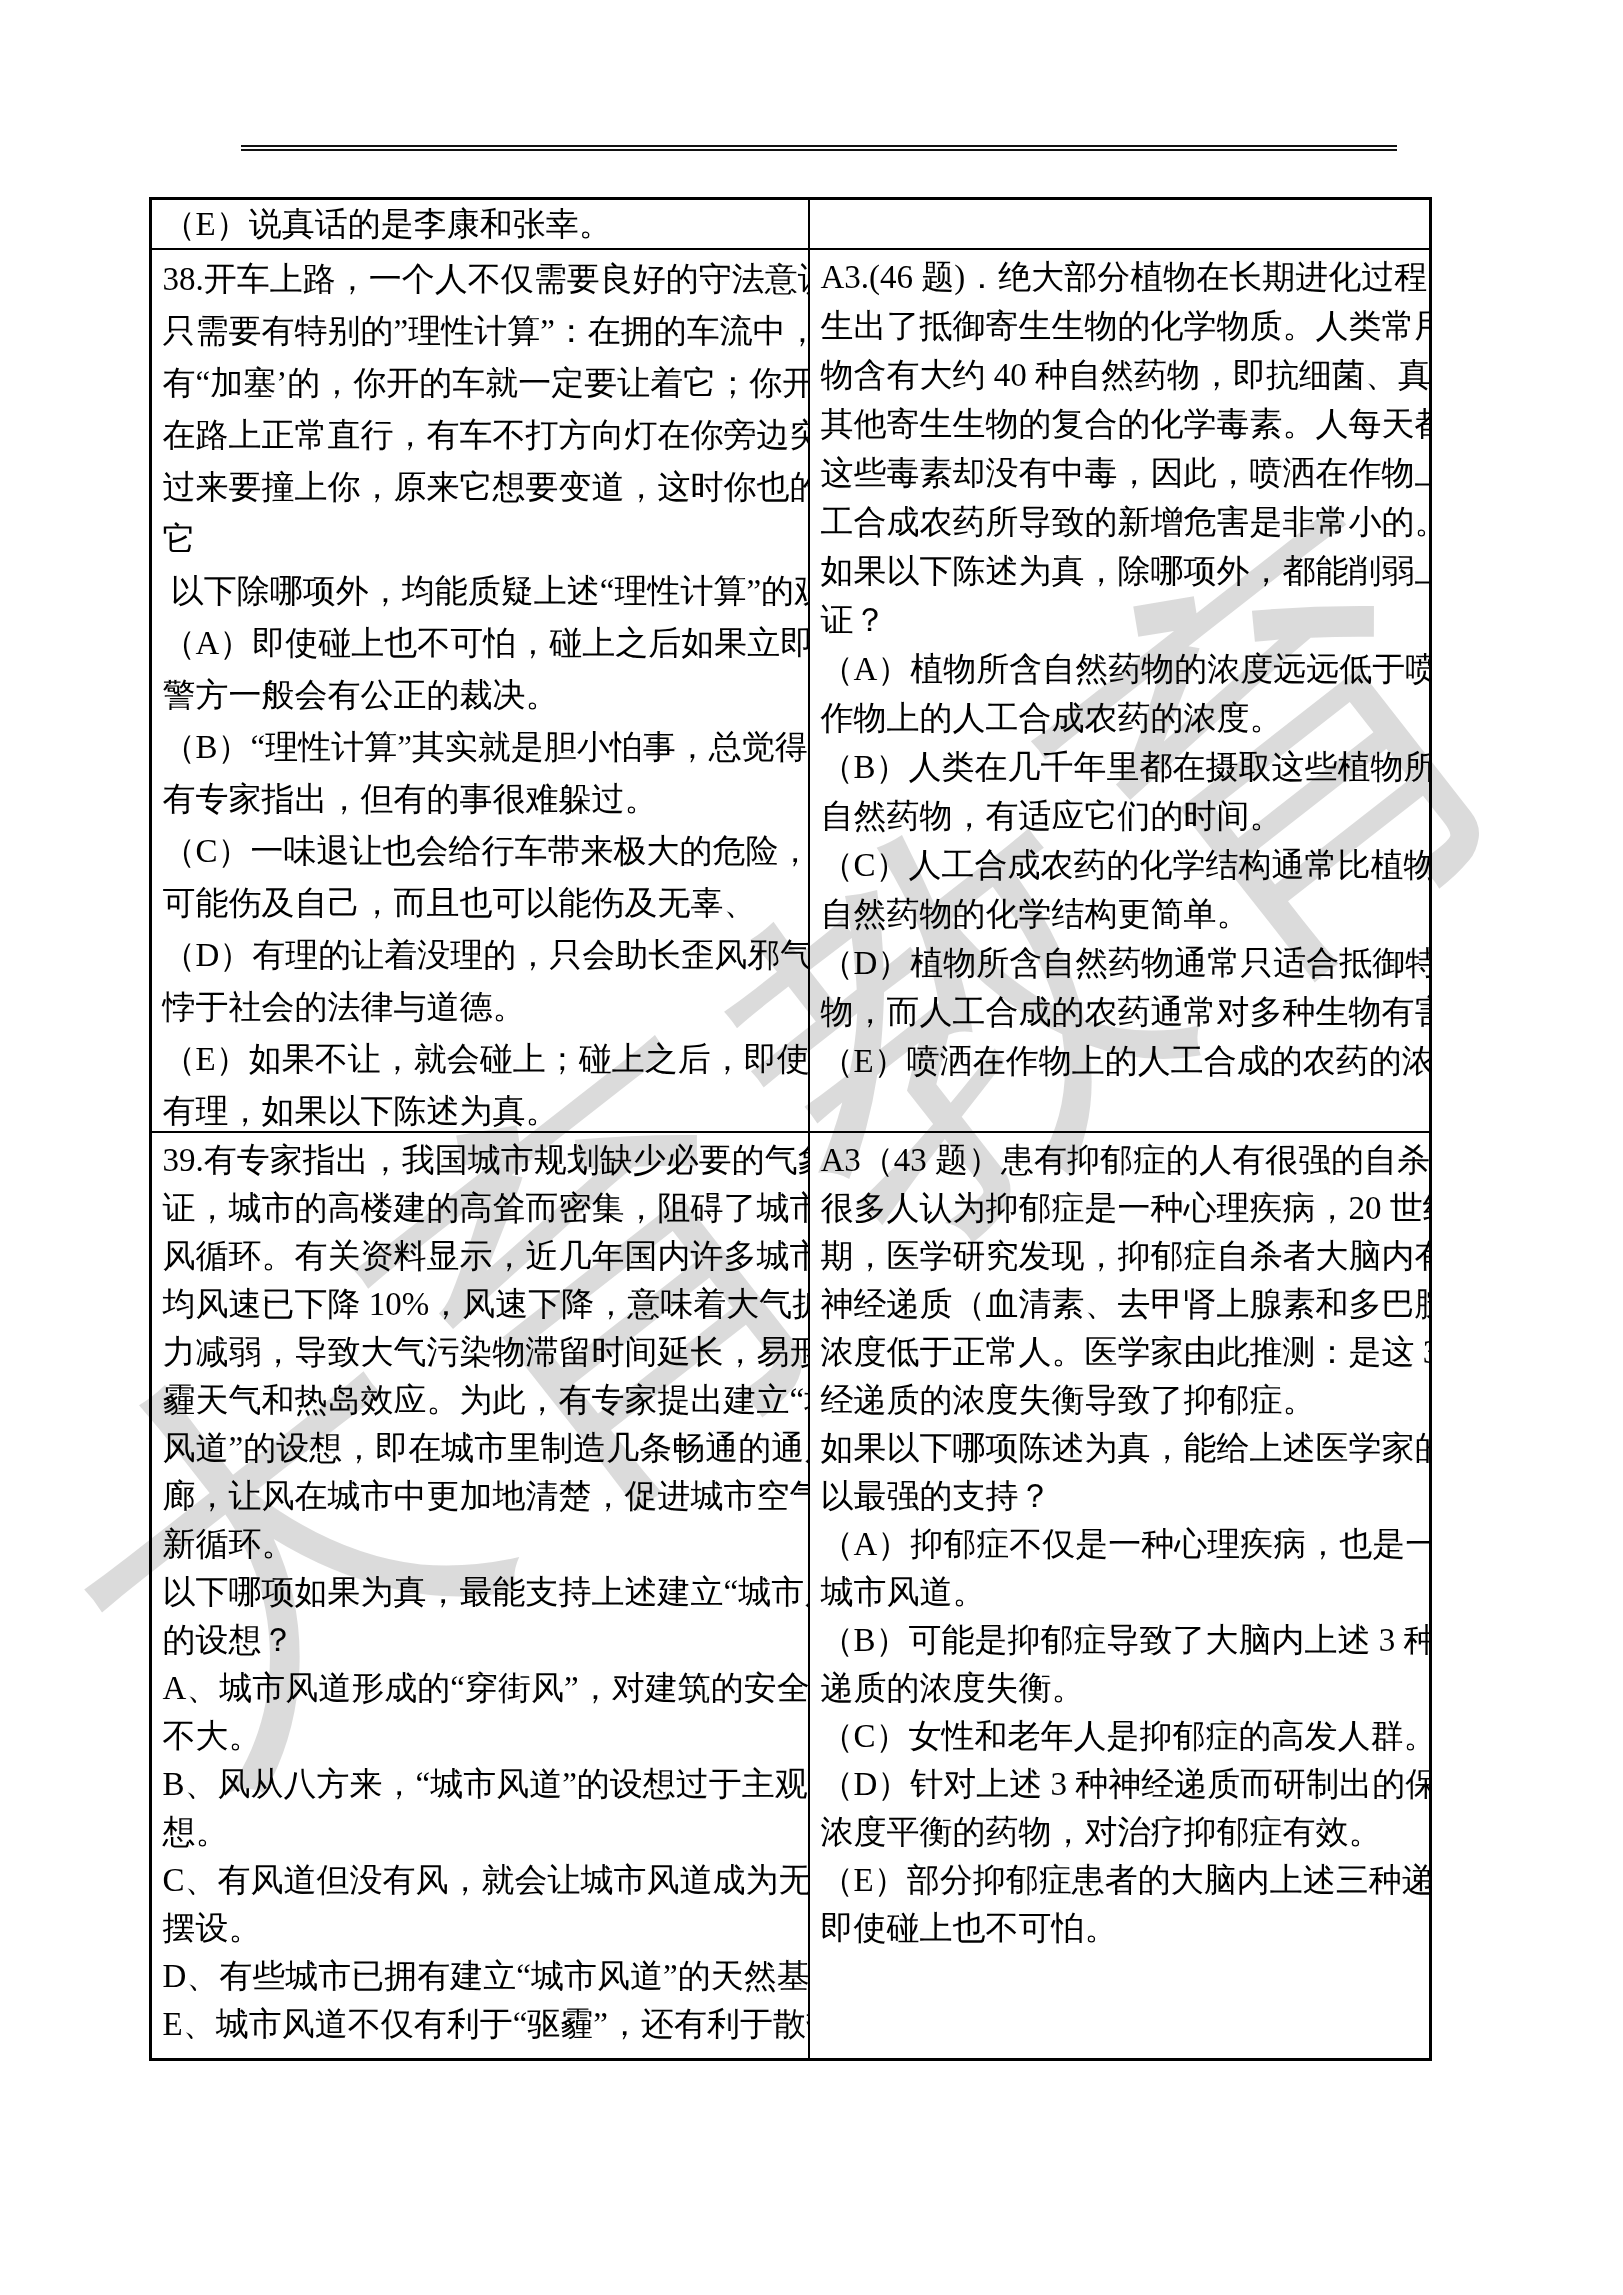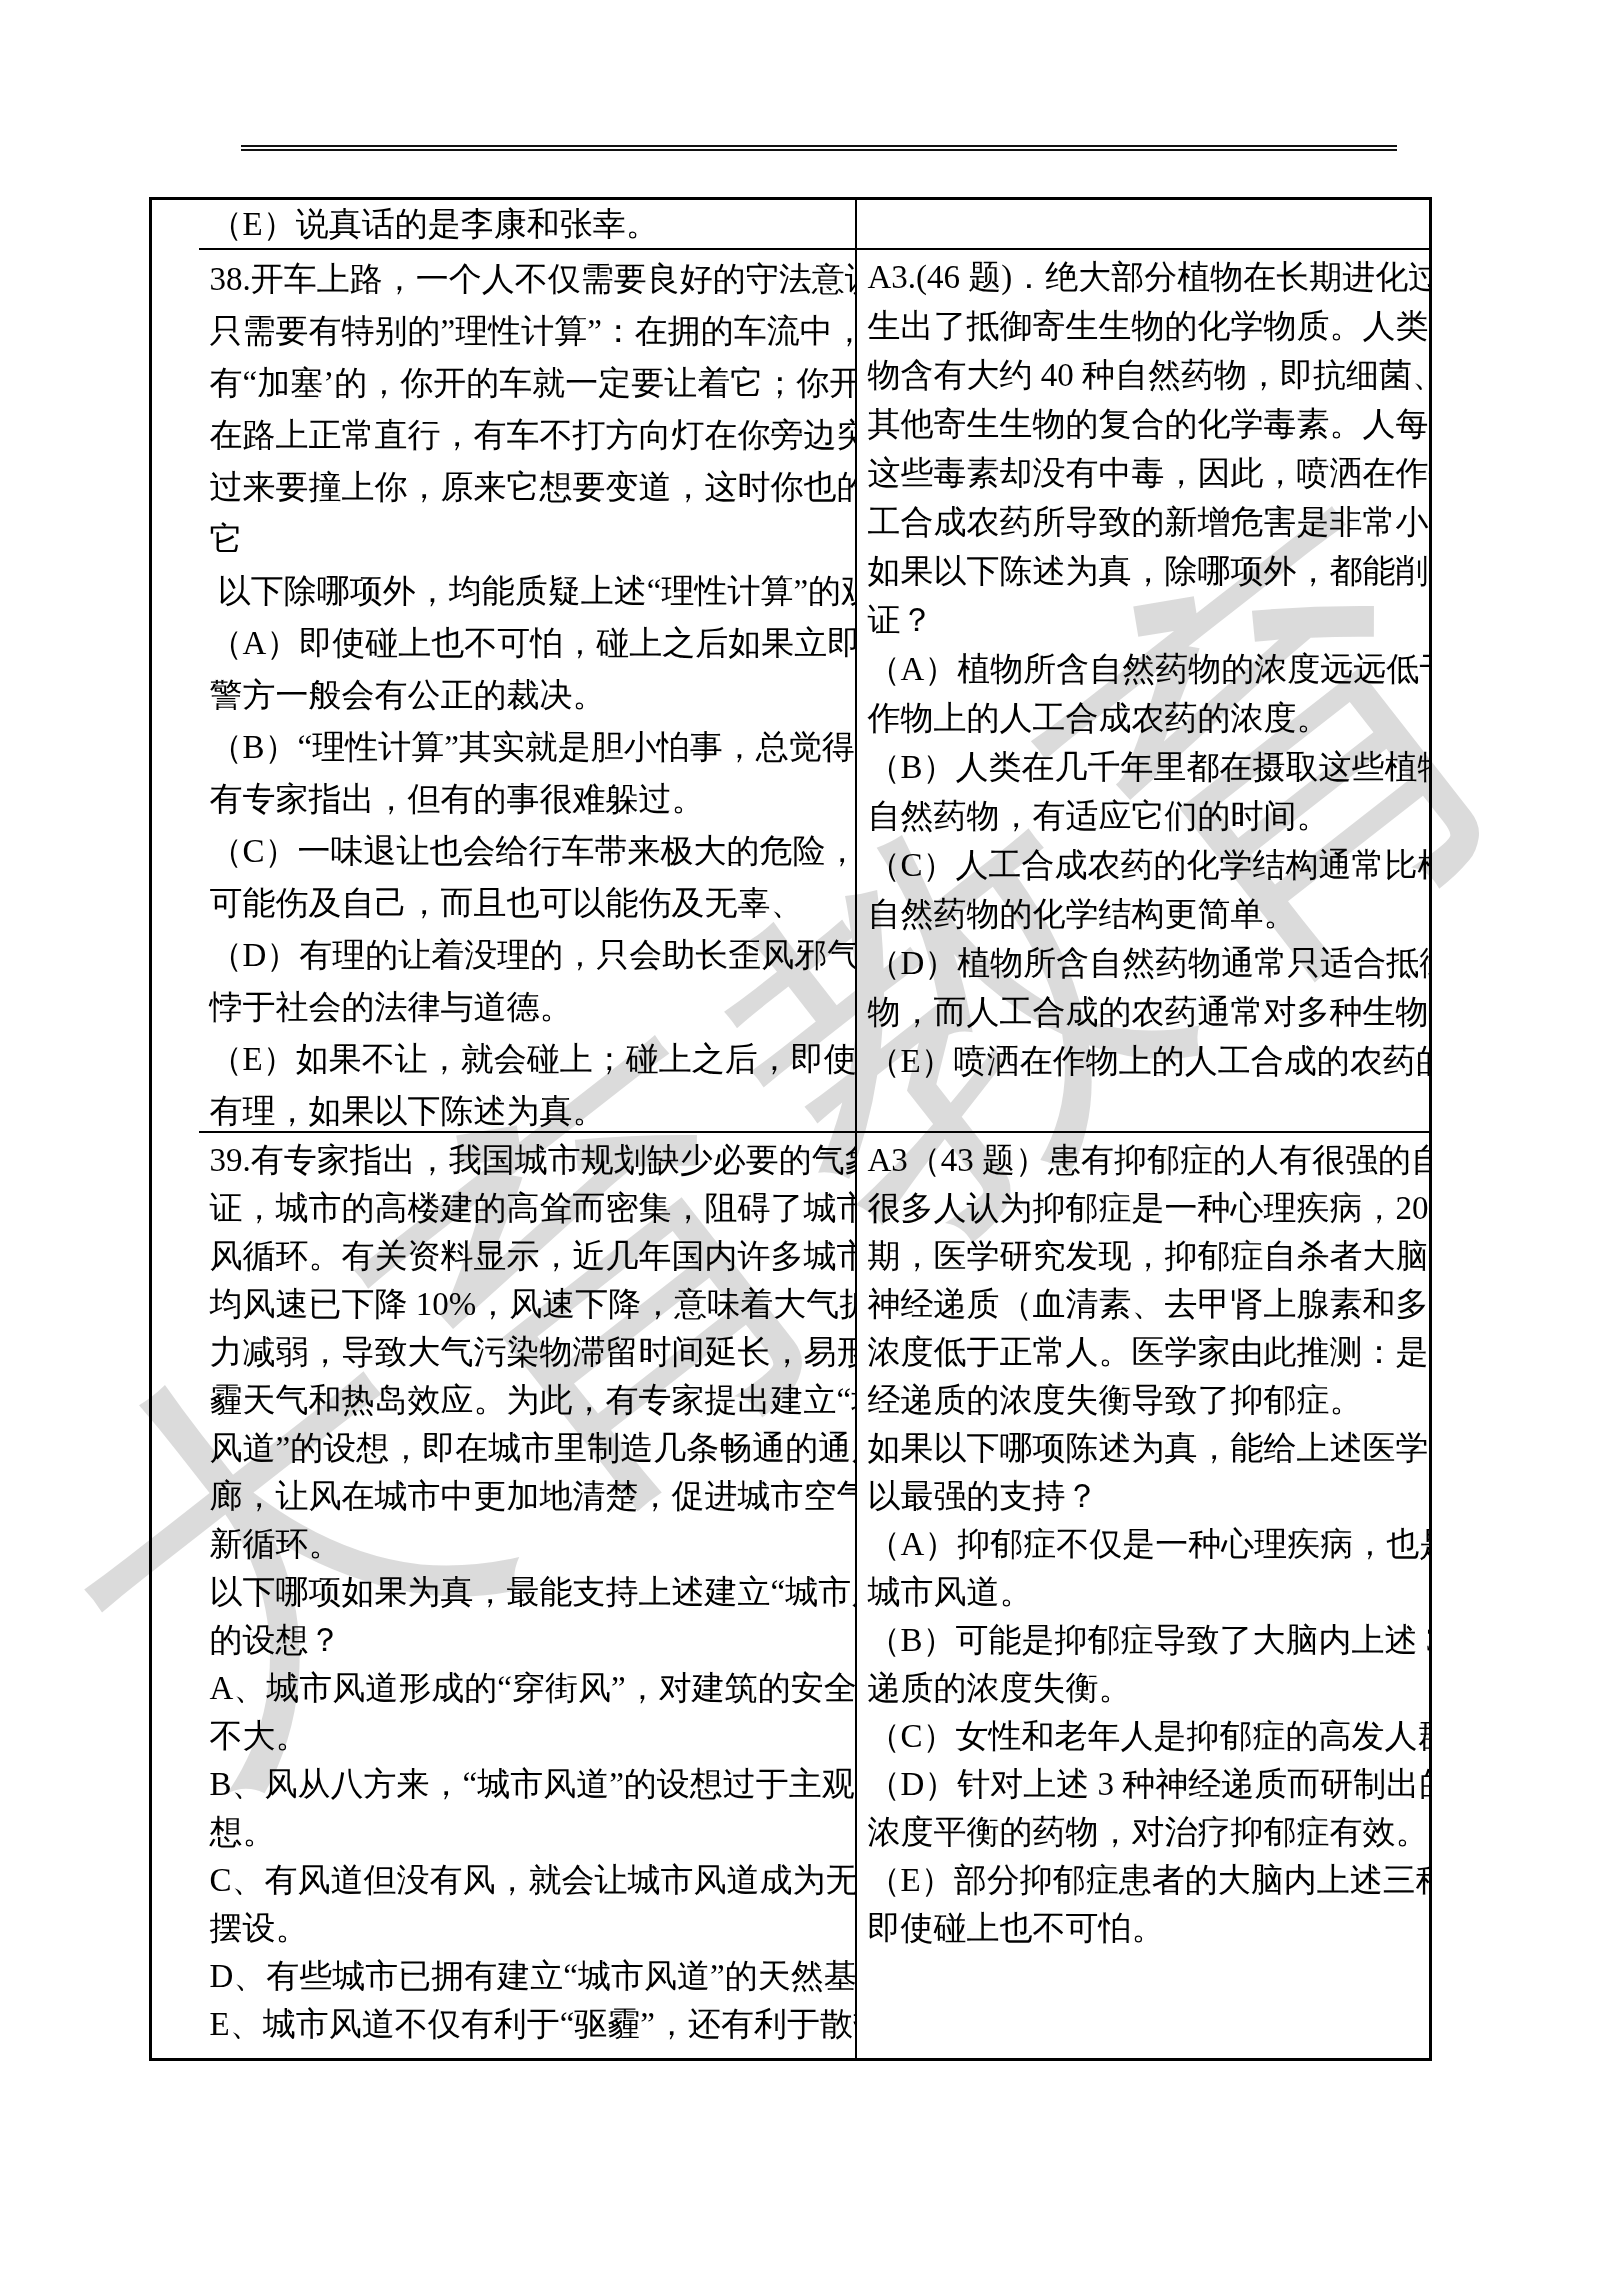--- a/index.html
+++ b/index.html
@@ -49,21 +49,20 @@
     position: absolute;
     left: 149px;
     top: 197px;
     width: 1283px;
     height: 1864px;
     border: 3.3px solid #000;
     box-sizing: border-box;
     display: flex;
     flex-direction: column;
     z-index: 1;
-    padding-left: 47px;
   }
   .t-row {
     display: flex;
     box-sizing: border-box;
     border-bottom: 2.6px solid #000;
     overflow: hidden;
   }
   .t-row.row-1 { height: 50px; }
   .t-row.row-2 { height: 883px; }
   .t-row.row-3 { flex: 1; border-bottom: none; }

